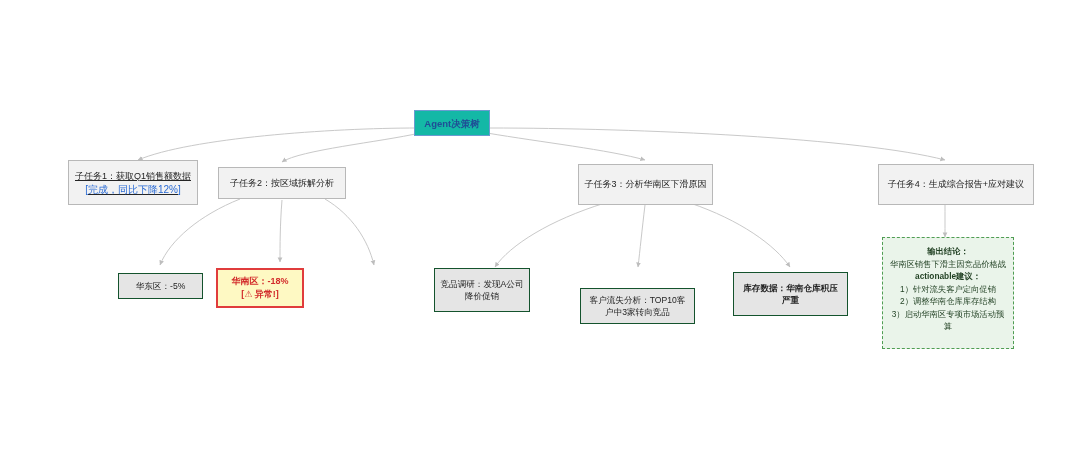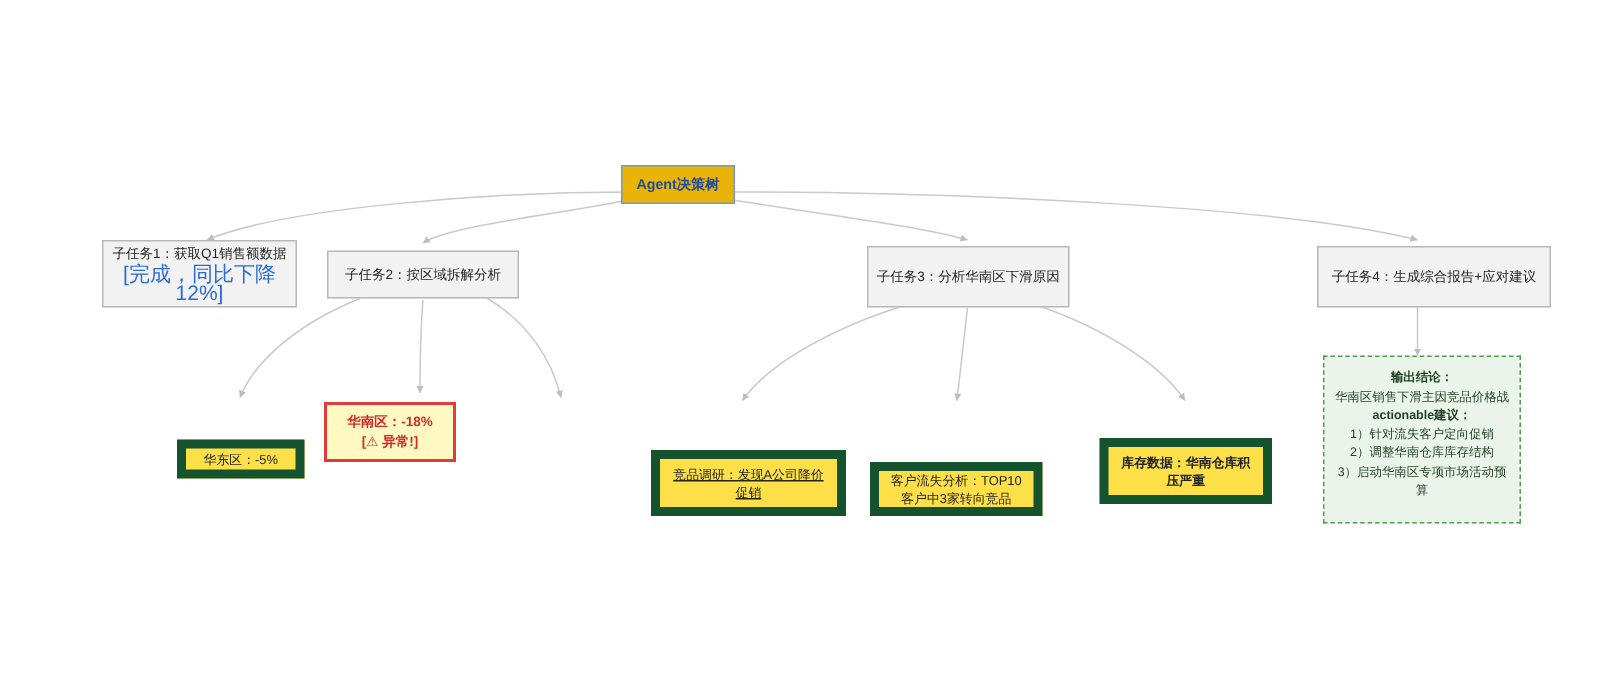--- a/index.html
+++ b/index.html
@@ -40,48 +40,47 @@
     background: #f2f2f2;
     border: 1px solid #b6b6b6;
     font-size: 9px;
     line-height: 13px;
     color: #242424;
     padding: 3px 5px;
   }
   .node .line { display: block; width: 100%; }
 
   .node-root {
-    background: #eab308;
+    background: #14b8a6;
     border: 1px solid #6a9bd1;
     color: #1f4e96;
     font-weight: bold;
     font-size: 9.5px;
   }
   .node-task {
     background: #f2f2f2;
     border: 1px solid #b8b8b8;
   }
   .status-blue {
     color: #2a6bd4;
-    font-size: 14px;
+    font-size: 10px;
     display: block;
   }
   .node-alert {
     background: #fef9c3;
     border: 2px solid #e03c3c;
     color: #d22b2b;
     font-weight: bold;
   }
   .node-alert .line { color: #d22b2b; }
   .node-leaf {
-    background: #fde047;
-    border: 6px solid #14532d;
+    background: #e5e5e5;
+    border: 1px solid #14532d;
     font-size: 8.6px;
     line-height: 12px;
-    margin-top: 20px;
   }
   .node-report {
     background: #eaf4ea;
     border: 1px dashed #4f9d52;
     font-size: 8.3px;
     line-height: 12.5px;
     color: #1f3f21;
     align-items: center;
     justify-content: flex-start;
     padding: 7px 6px;
@@ -123,21 +122,21 @@
       <path d="M690,203 C740,220 775,245 790,267"></path>
 
       <path d="M945,203 C945,215 945,225 945,237"></path>
     </g>
   </svg>
 
   <div class="node node-root" style="left:414px; top:110px; width:76px; height:26px;">
     <span class="line">Agent决策树</span>
   </div>
 
-  <div class="node node-task" style="left:68px; top:160px; width:130px; height:45px;">
+  <div class="node node-task" style="left:68px; top:160px; width:130px; height:45px;text-decoration:underline;">
     <span class="line">子任务1：获取Q1销售额数据</span>
     <span class="status-blue">[完成，同比下降12%]</span>
   </div>
 
   <div class="node node-task" style="left:218px; top:167px; width:128px; height:32px;">
     <span class="line">子任务2：按区域拆解分析</span>
   </div>
 
   <div class="node node-task" style="left:578px; top:164px; width:135px; height:41px;">
     <span class="line">子任务3：分析华南区下滑原因</span>
@@ -150,21 +149,21 @@
   <div class="node node-leaf" style="left:118px; top:273px; width:85px; height:26px;">
     <span class="line">华东区：-5%</span>
   </div>
 
   <div class="node node-alert" style="left:216px; top:268px; width:88px; height:40px;">
     <span class="line">华南区：-18%</span>
     <span class="line">[⚠ 异常!]</span>
   </div>
 
 
-  <div class="node node-leaf" style="left:434px; top:280px; width:130px; height:44px;text-decoration:underline;">
+  <div class="node node-leaf" style="left:434px; top:268px; width:96px; height:44px;">
     <span class="line">竞品调研：发现A公司降价促销</span>
   </div>
 
   <div class="node node-leaf" style="left:580px; top:288px; width:115px; height:36px;justify-content:center;">
     <span class="line">客户流失分析：TOP10客户中3家转向竞品</span>
   </div>
 
   <div class="node node-leaf" style="left:733px; top:272px; width:115px; height:44px;font-weight:bold;">
     <span class="line">库存数据：华南仓库积压严重</span>
   </div>

